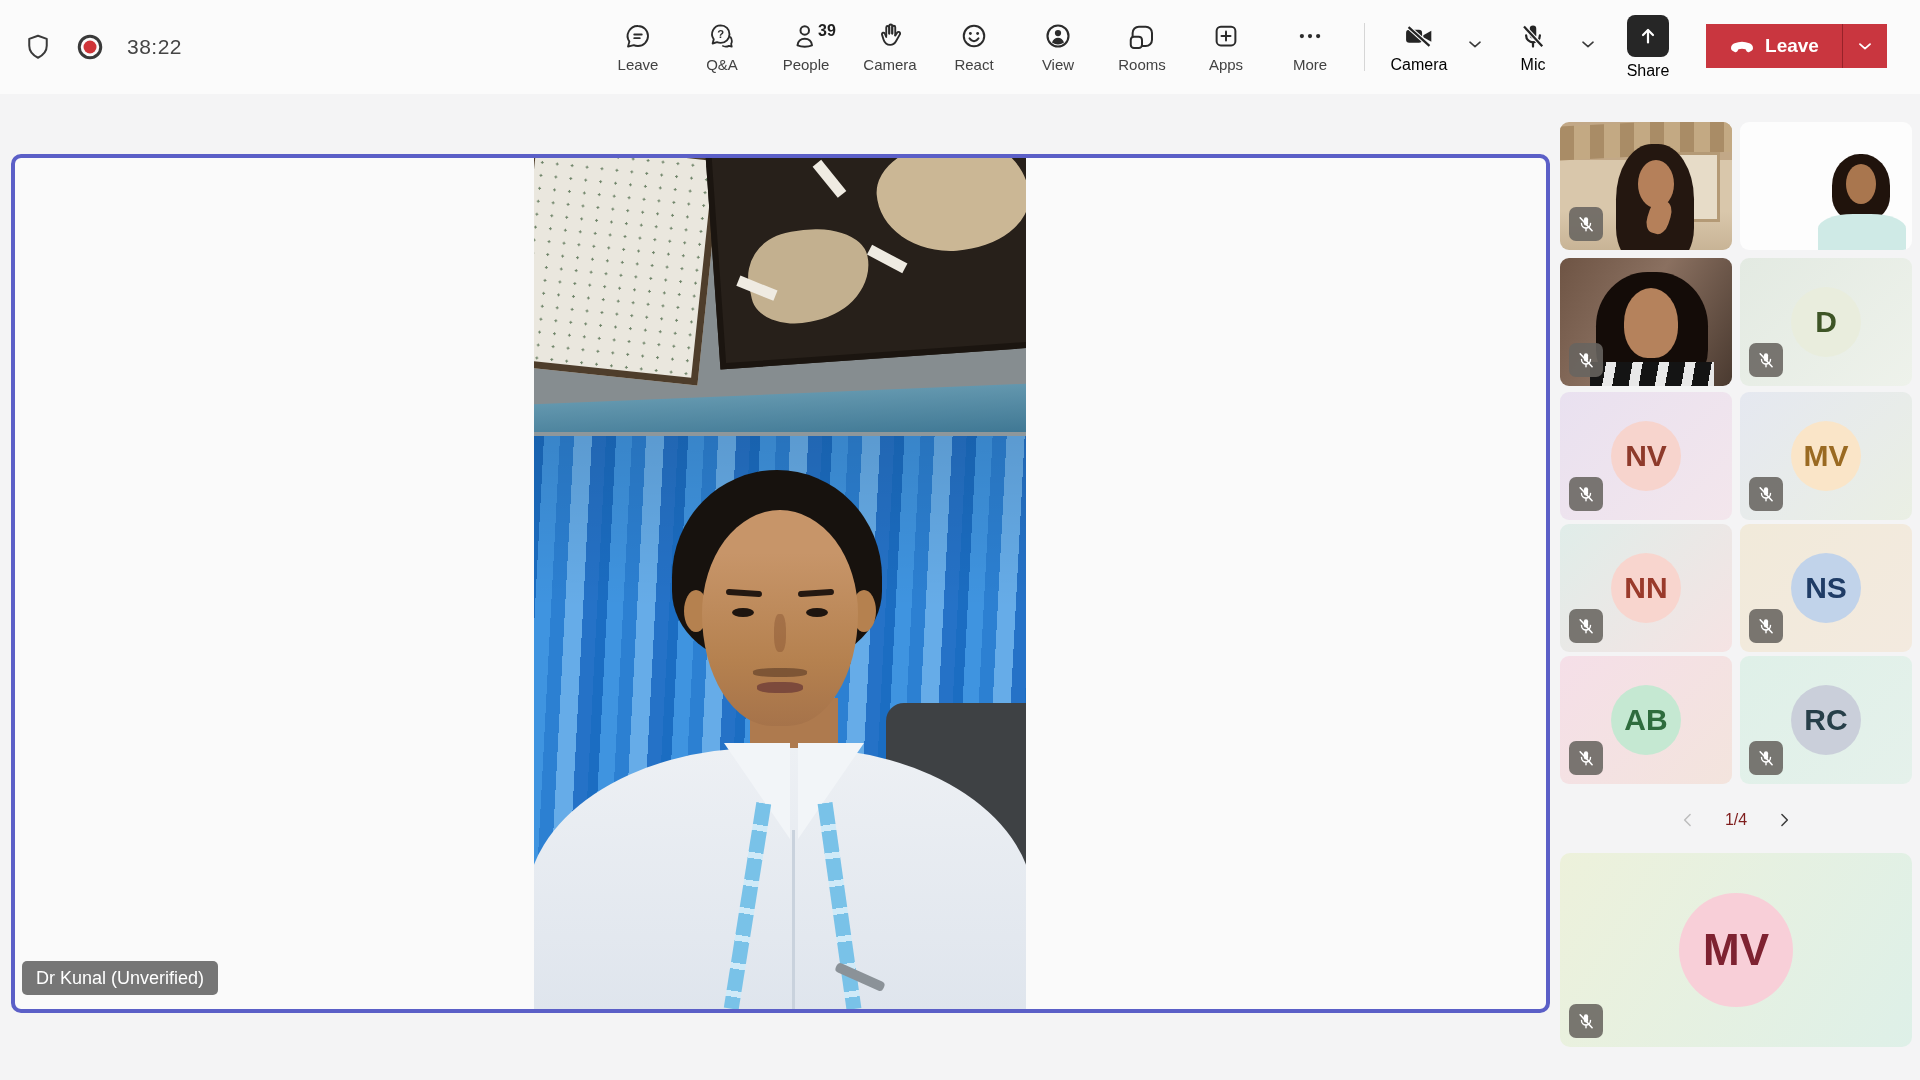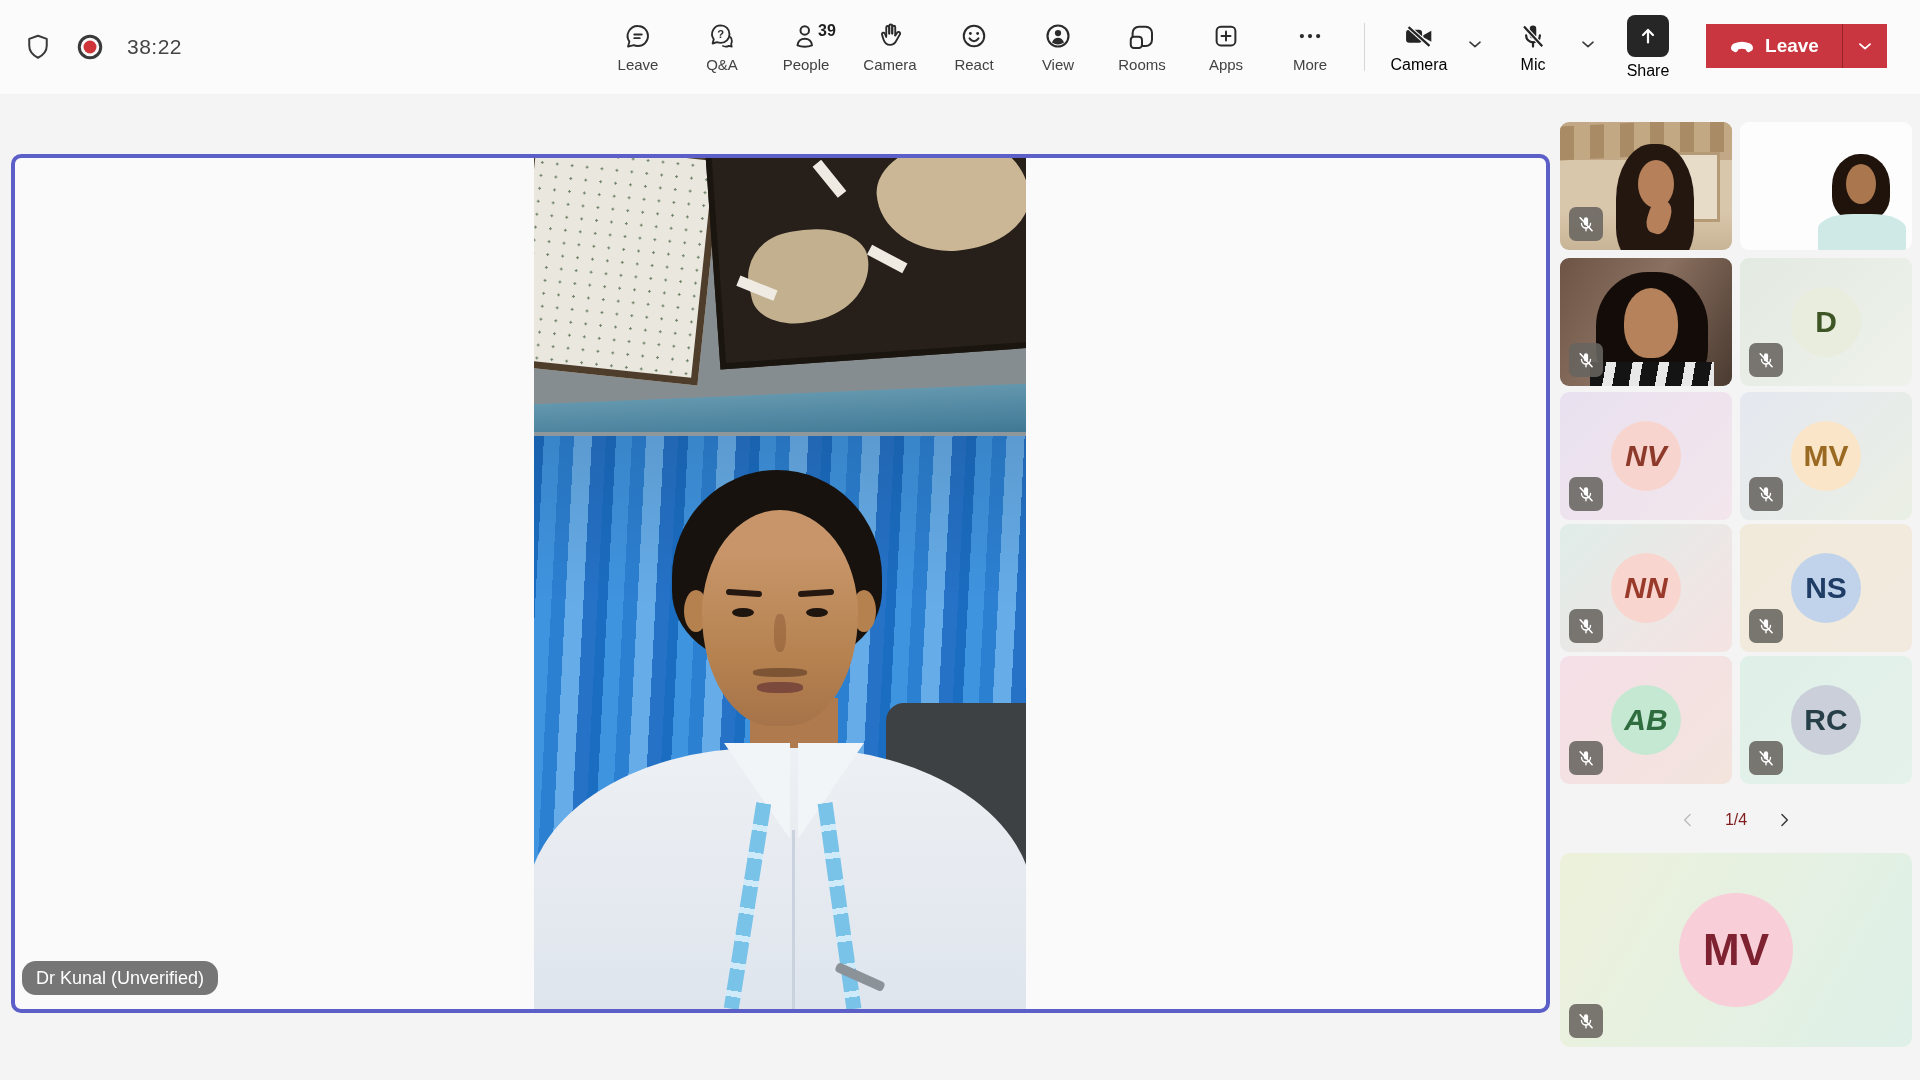--- a/index.html
+++ b/index.html
@@ -73,27 +73,27 @@
   .collar { position:absolute; top:585px; width:66px; height:96px; background:#F2F5F8; }
   .collar.l { left:190px; clip-path:polygon(100% 0,0 0,100% 100%); }
   .collar.r { left:264px; clip-path:polygon(0 0,100% 0,0 100%); }
   .placket { position:absolute; left:258px; top:672px; width:3px; height:179px; background:#C9D2DD; }
   .lanyard { position:absolute; top:644px; width:15px; height:208px;
     background:repeating-linear-gradient(180deg,#79C2E8 0 22px,#CFEAF8 22px 28px); }
   .lanyard.l { left:206px; transform:rotate(9deg); } .lanyard.r { left:298px; transform:rotate(-8deg); }
   .pen { position:absolute; left:300px; top:814px; width:52px; height:10px; background:#8B9298;
     border-radius:4px; transform:rotate(24deg); }
   .name-label { position:absolute; left:7px; bottom:14px; height:34px; padding:0 14px;
-    background:rgba(99,99,99,.88); border-radius:14px; display:flex; align-items:center;
+    background:rgba(99,99,99,.88); border-radius:5px; display:flex; align-items:center;
     color:#fff; font-size:18px; }
 
   
   .tile { position:absolute; width:172px; height:128px; border-radius:9px; overflow:hidden; cursor:pointer; }
   .tile.avatar-tile { background:linear-gradient(135deg,var(--bg1),var(--bg2)); }
-  .col-l { left:1560px;font-style:italic; } .col-r { left:1740px; }
+  .col-l { left:1560px; } .col-r { left:1740px; }
   .row1 { top:122px; } .row2 { top:258px; } .row3 { top:392px; } .row4 { top:524px; } .row5 { top:656px; }
   .initials-circle { position:absolute; left:50%; top:50%; transform:translate(-50%,-50%);
     width:70px; height:70px; border-radius:50%; display:flex; align-items:center; justify-content:center;
     font-size:30px; font-weight:700; }
   .mute-badge { position:absolute; left:9px; bottom:9px; width:34px; height:34px; border-radius:7px;
     background:rgba(104,100,96,.88); display:flex; align-items:center; justify-content:center; }
   .spotlight { position:absolute; left:1560px; top:853px; width:352px; height:194px; border-radius:10px;
     background:linear-gradient(120deg,var(--bg1),var(--bg2)); overflow:hidden; cursor:pointer; }
   .spotlight .initials-circle { width:114px; height:114px; font-size:44px; }
   .pager { position:absolute; left:1560px; top:800px; width:352px; height:40px;

